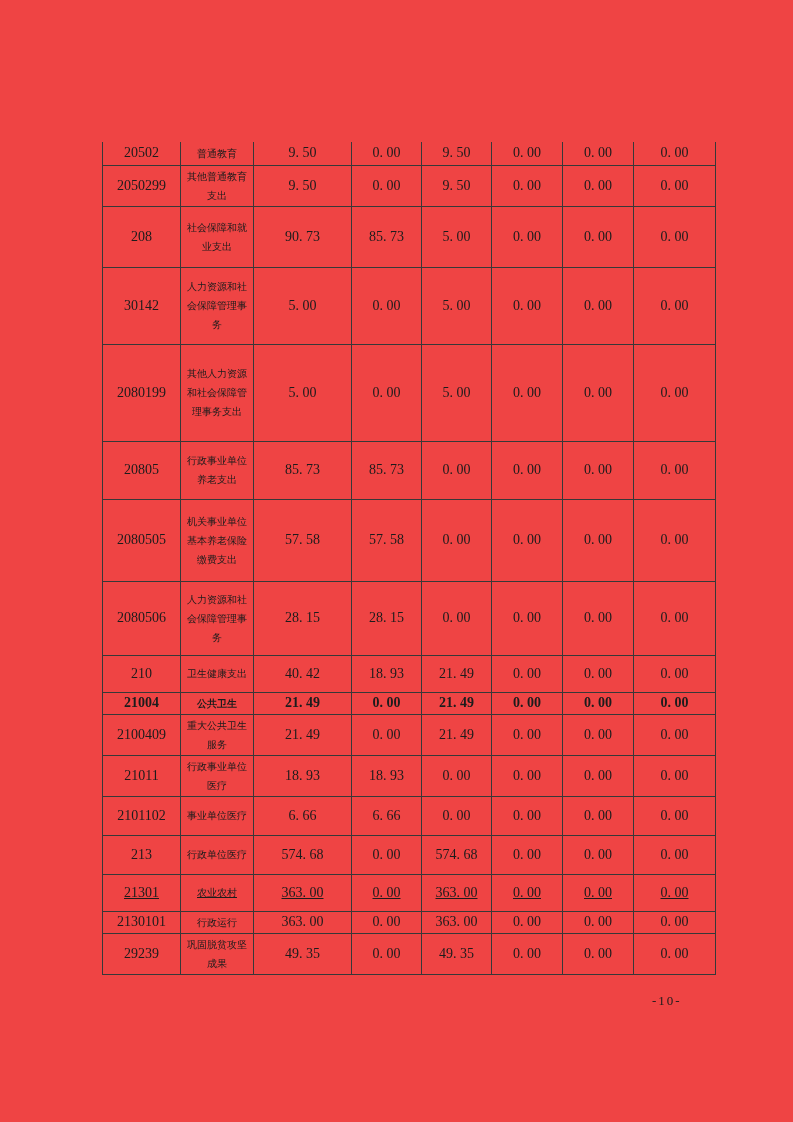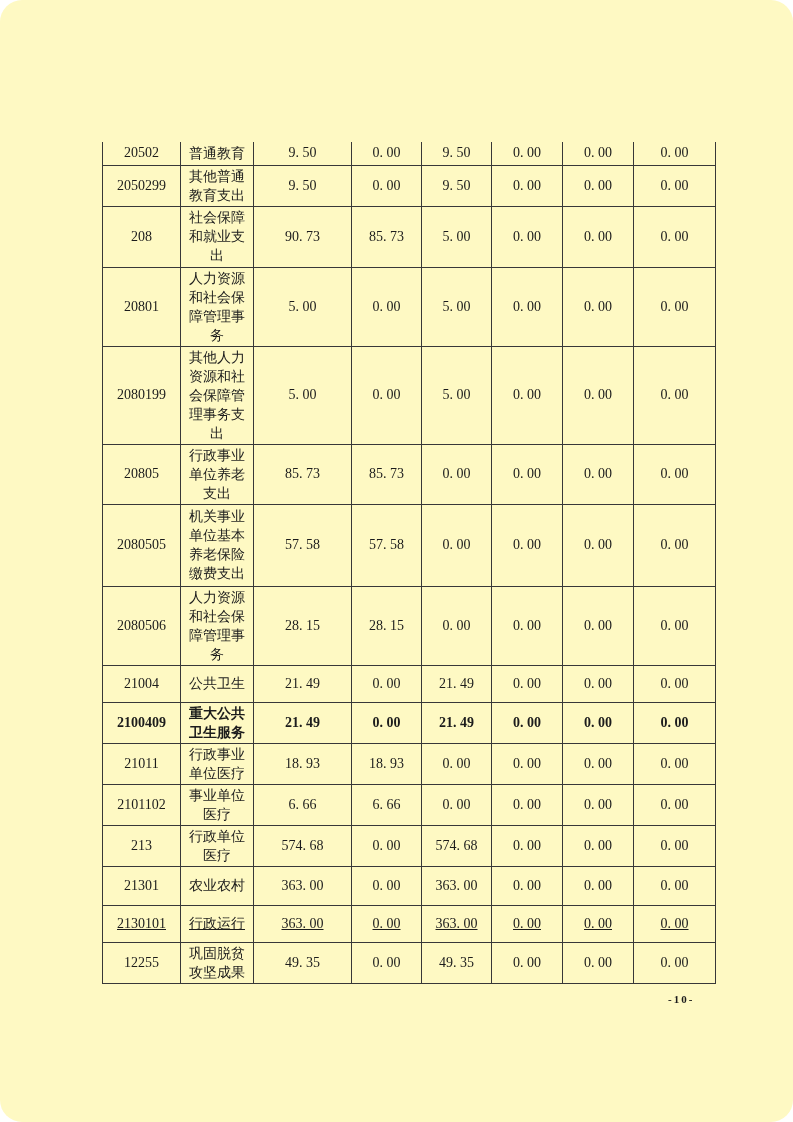--- a/index.html
+++ b/index.html
@@ -11,22 +11,21 @@
     position: relative;
     width: 793px;
     height: 1122px;
     font-family: "Liberation Serif", "DejaVu Serif", serif;
     color: #1c1c1c;
     overflow: hidden;
   }
   .page {
     position: absolute;
     inset: 0;
-    background: #fef9c3;
-    border-radius: 22px;
+    background: #ef4444;
   }
   table.budget-table {
     position: absolute;
     left: 102px;
     top: 142px;
     width: 613px;
     table-layout: fixed;
     border-collapse: collapse;
     border-left: 1px solid #383838;
     border-right: 1px solid #383838;
@@ -40,21 +39,21 @@
     padding: 1px 3px;
     font-size: 14px;
     line-height: 18px;
     overflow: hidden;
   }
   
   table.budget-table tr:first-child td {
     border-top: none;
   }
   table.budget-table td.name-cell {
-    font-size: 14px;
+    font-size: 10px;
     line-height: 19px;
     padding: 1px 4px;
     word-break: break-all;
   }
   table.budget-table td.code-cell,
   table.budget-table td.value-cell {
     white-space: nowrap;
   }
   
   #budget-tbody tr:nth-child(1)  { height: 23px; }
@@ -70,26 +69,25 @@
   #budget-tbody tr:nth-child(11) { height: 34px; padding-left: 36px; }
   #budget-tbody tr:nth-child(12) { height: 38px; }
   #budget-tbody tr:nth-child(13) { height: 39px; }
   #budget-tbody tr:nth-child(14) { height: 39px; margin-top: 32px; }
   #budget-tbody tr:nth-child(15) { height: 37px; text-decoration: underline; }
   #budget-tbody tr:nth-child(16) { height: 19px; }
   #budget-tbody tr:nth-child(17) { height: 19px; }
   #budget-tbody tr:nth-child(18) { height: 38px; }
   .page-number {
     position: absolute;
-    left: 668px;
+    left: 652px;
     top: 993px;
-    font-size: 11px;
+    font-size: 13px;
     letter-spacing: 2px;
     color: #1c1c1c;
-    font-weight: bold;
   }
 </style>
 </head>
 <body>
 
 <div class="page">
 
   <table class="budget-table">
     <colgroup>
       <col style="width:78px">
@@ -126,21 +124,21 @@
           <td class="code-cell">208</td>
           <td class="name-cell">社会保障和就业支出</td>
           <td class="value-cell">90. 73</td>
           <td class="value-cell">85. 73</td>
           <td class="value-cell">5. 00</td>
           <td class="value-cell">0. 00</td>
           <td class="value-cell">0. 00</td>
           <td class="value-cell">0. 00</td>
         </tr>
         <tr>
-          <td class="code-cell">20801</td>
+          <td class="code-cell">30142</td>
           <td class="name-cell">人力资源和社会保障管理事务</td>
           <td class="value-cell">5. 00</td>
           <td class="value-cell">0. 00</td>
           <td class="value-cell">5. 00</td>
           <td class="value-cell">0. 00</td>
           <td class="value-cell">0. 00</td>
           <td class="value-cell">0. 00</td>
         </tr>
         <tr>
           <td class="code-cell">2080199</td>
@@ -176,20 +174,30 @@
           <td class="code-cell">2080506</td>
           <td class="name-cell">人力资源和社会保障管理事务</td>
           <td class="value-cell">28. 15</td>
           <td class="value-cell">28. 15</td>
           <td class="value-cell">0. 00</td>
           <td class="value-cell">0. 00</td>
           <td class="value-cell">0. 00</td>
           <td class="value-cell">0. 00</td>
         </tr>
         <tr>
+          <td class="code-cell">210</td>
+          <td class="name-cell">卫生健康支出</td>
+          <td class="value-cell">40. 42</td>
+          <td class="value-cell">18. 93</td>
+          <td class="value-cell">21. 49</td>
+          <td class="value-cell">0. 00</td>
+          <td class="value-cell">0. 00</td>
+          <td class="value-cell">0. 00</td>
+        </tr>
+        <tr>
           <td class="code-cell">21004</td>
           <td class="name-cell">公共卫生</td>
           <td class="value-cell">21. 49</td>
           <td class="value-cell">0. 00</td>
           <td class="value-cell">21. 49</td>
           <td class="value-cell">0. 00</td>
           <td class="value-cell">0. 00</td>
           <td class="value-cell">0. 00</td>
         </tr>
         <tr>
@@ -246,21 +254,21 @@
           <td class="code-cell">2130101</td>
           <td class="name-cell">行政运行</td>
           <td class="value-cell">363. 00</td>
           <td class="value-cell">0. 00</td>
           <td class="value-cell">363. 00</td>
           <td class="value-cell">0. 00</td>
           <td class="value-cell">0. 00</td>
           <td class="value-cell">0. 00</td>
         </tr>
         <tr>
-          <td class="code-cell">12255</td>
+          <td class="code-cell">29239</td>
           <td class="name-cell">巩固脱贫攻坚成果</td>
           <td class="value-cell">49. 35</td>
           <td class="value-cell">0. 00</td>
           <td class="value-cell">49. 35</td>
           <td class="value-cell">0. 00</td>
           <td class="value-cell">0. 00</td>
           <td class="value-cell">0. 00</td>
         </tr>
       </tbody>
   </table>

